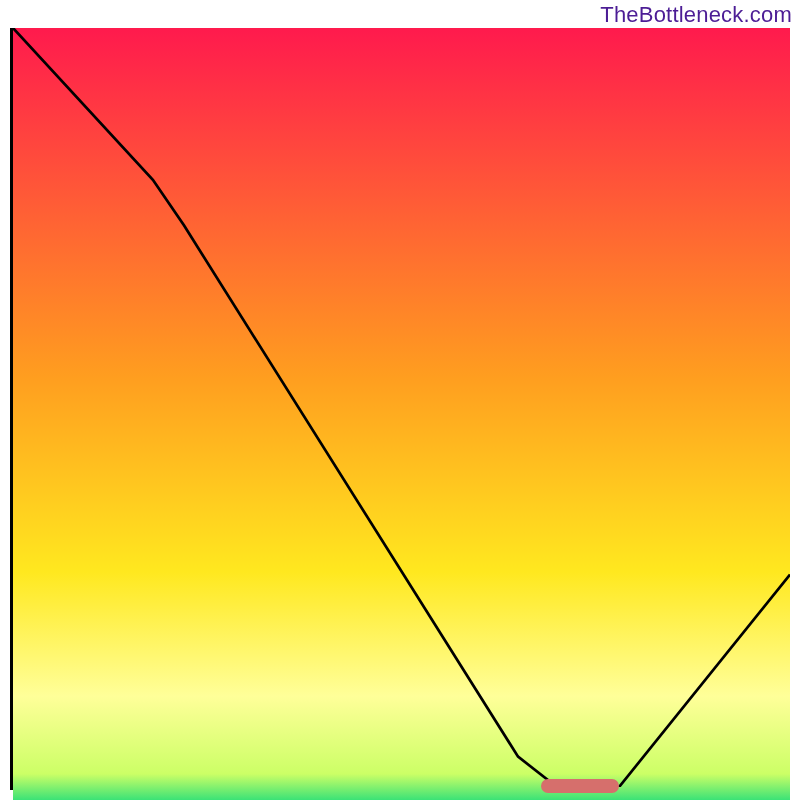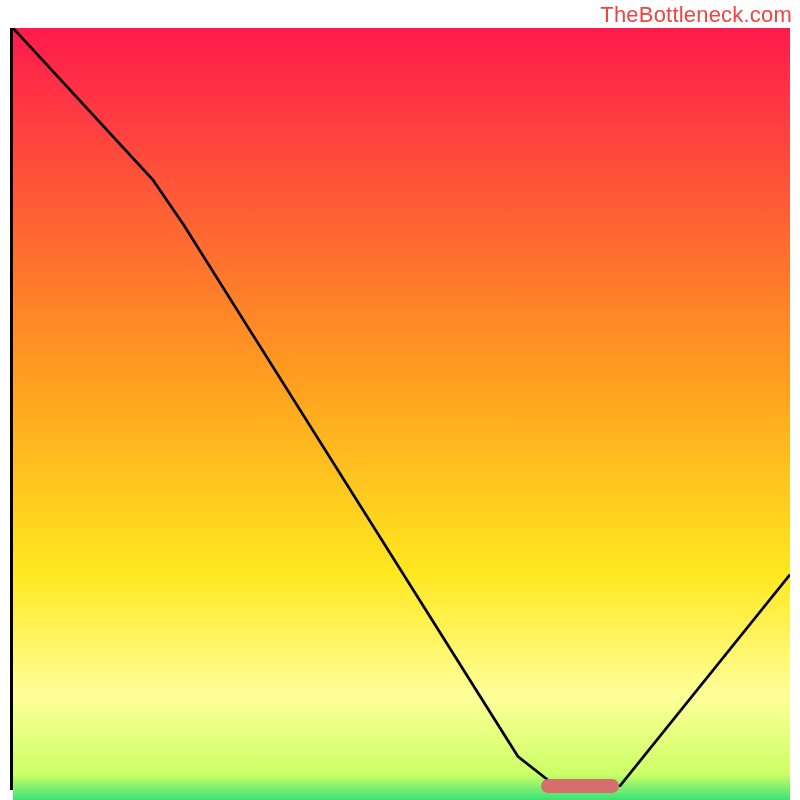--- a/index.html
+++ b/index.html
@@ -9,21 +9,21 @@
     height: 800px;
     background: #ffffff;
     overflow: hidden;
     font-family: Arial, Helvetica, sans-serif;
   }
   .watermark {
     position: absolute;
     top: 2px;
     right: 8px;
     font-size: 22px;
-    color: #ef4444;
+    color: #4c1d95;
     font-weight: 500;
     letter-spacing: 0.2px;
   }
   .plot {
     position: absolute;
     left: 10px;
     top: 28px;
     width: 780px;
     height: 762px;
     border-left: 3px solid #000;

